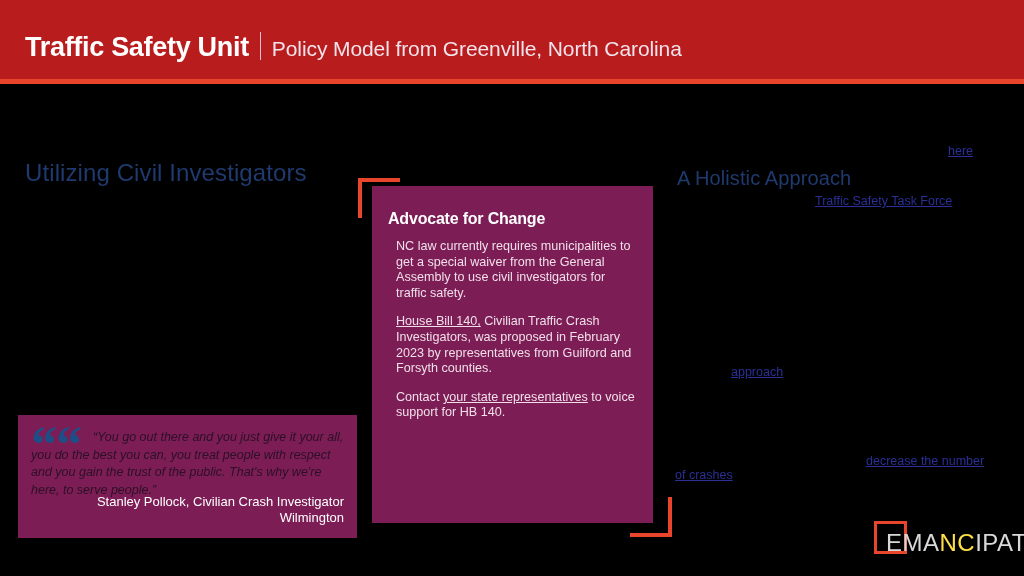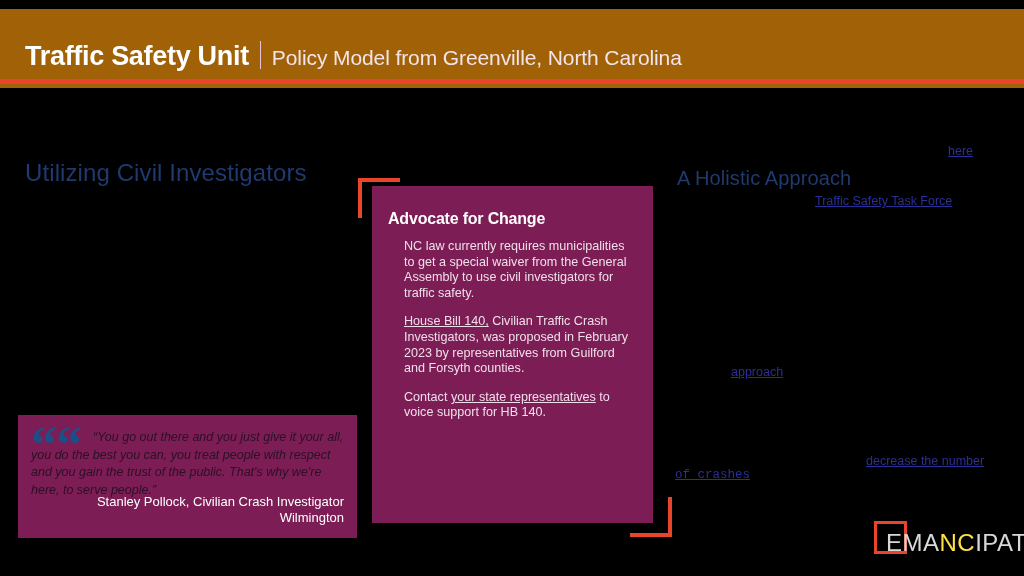--- a/index.html
+++ b/index.html
@@ -19,24 +19,24 @@
     left: 0; top: 0;
     width: 1024px;
     height: 576px;
     background: #000000;
     overflow: hidden;
   }
 
   
   .header {
     position: absolute;
-    left: 0; top: 9px;
+    left: 0; top: 0;
     width: 1024px;
     height: 79px;
-    background: #a16207;
+    background: #b91c1c;
     box-sizing: border-box;
   }
   .header-rule {
     position: absolute;
     left: 0; top: 79px;
     width: 1024px;
     height: 5px;
     background: #e8452c;
   }
   .header-inner {
@@ -155,21 +155,21 @@
     font-size: 16px;
     font-weight: bold;
     color: #ffffff;
     margin: 8px 0 11px 0;
     letter-spacing: -0.2px;
   }
   .card-p {
     font-size: 12.6px;
     line-height: 15.6px;
     color: #f0dfe9;
-    margin: 0 0 13px 16px;
+    margin: 0 0 13px 8px;
   }
   .card-p:last-child { margin-bottom: 0; }
   .card-link {
     text-decoration: underline;
     color: #f0dfe9;
   }
 
   
   .right-heading {
     position: absolute;
@@ -183,21 +183,21 @@
     position: absolute;
     font-size: 12.5px;
     color: #2b2f96;
     text-decoration: underline;
     white-space: nowrap;
   }
   .link-here     { left: 928px; top: 144px; padding-left: 20px; }
   .link-tstf     { left: 815px; top: 194px; }
   .link-approach { left: 731px; top: 365px; }
   .link-decrease { left: 866px; top: 454px; text-align: center; }
-  .link-crashes  { left: 675px; top: 468px; font-family: Liberation Mono, monospace; }
+  .link-crashes  { left: 675px; top: 468px; }
 
   
   .logo {
     position: absolute;
     left: 874px;
     top: 521px;
     height: 34px;
     display: flex;
     align-items: center;
   }

